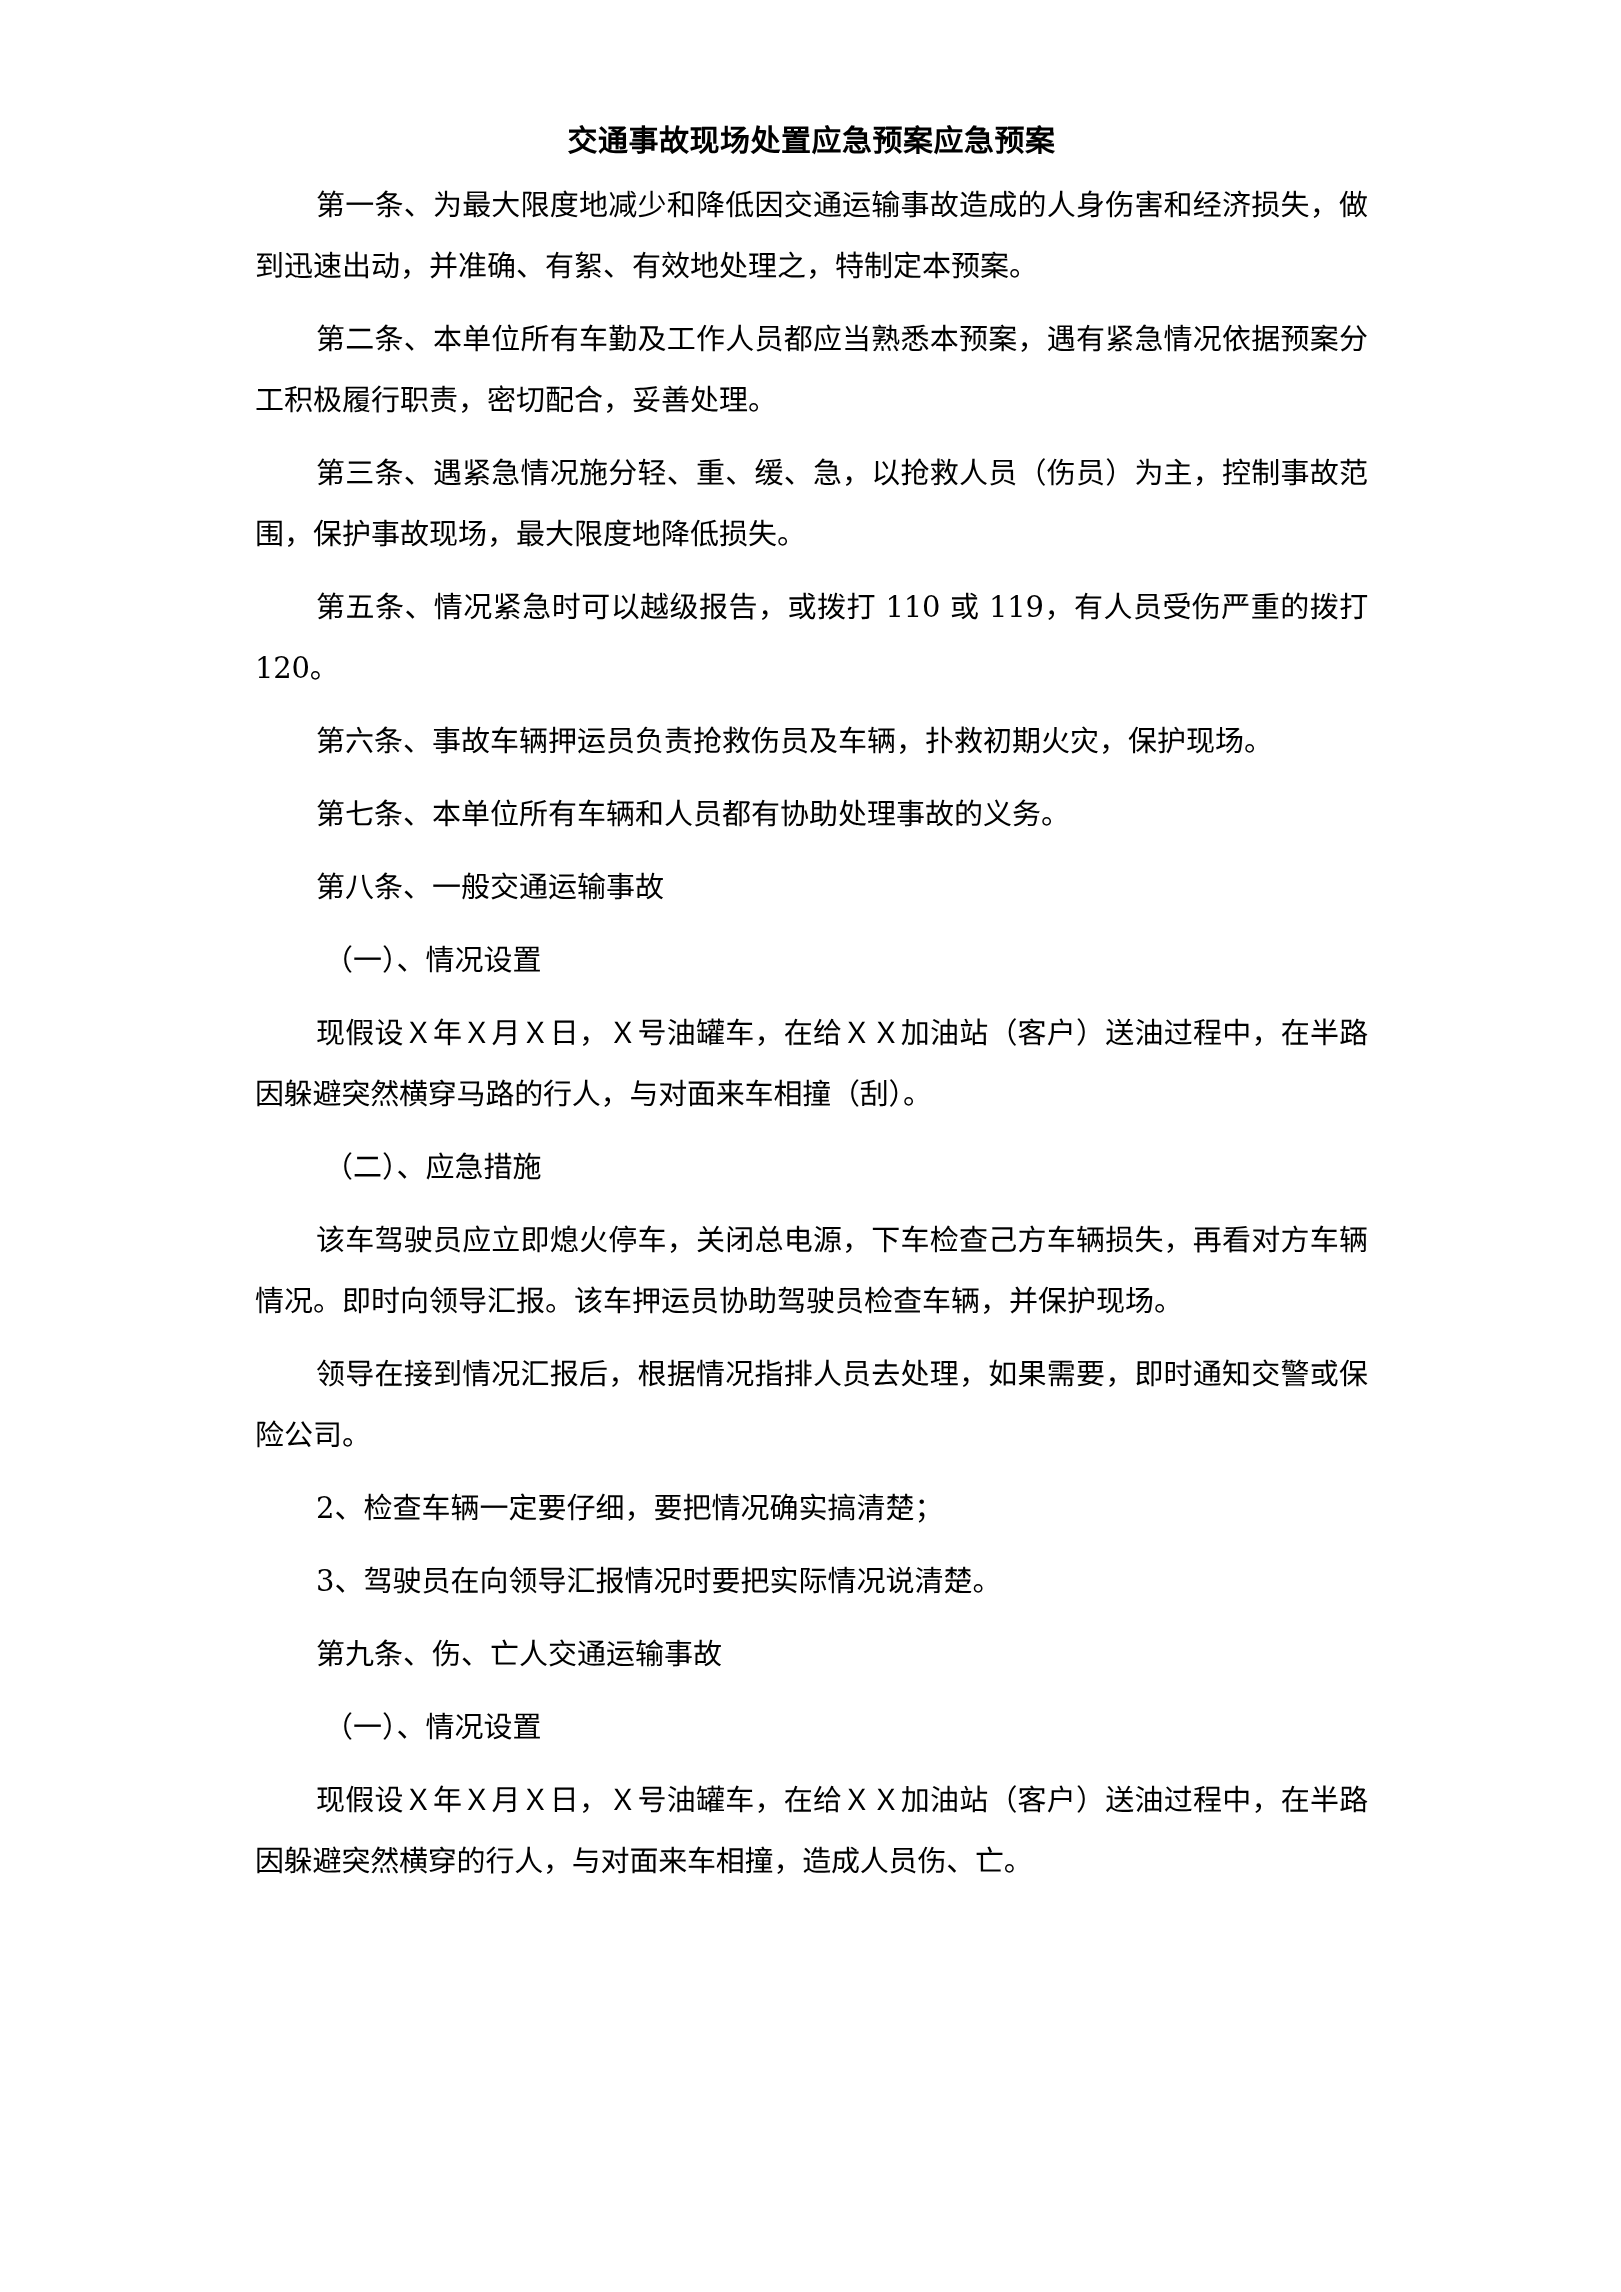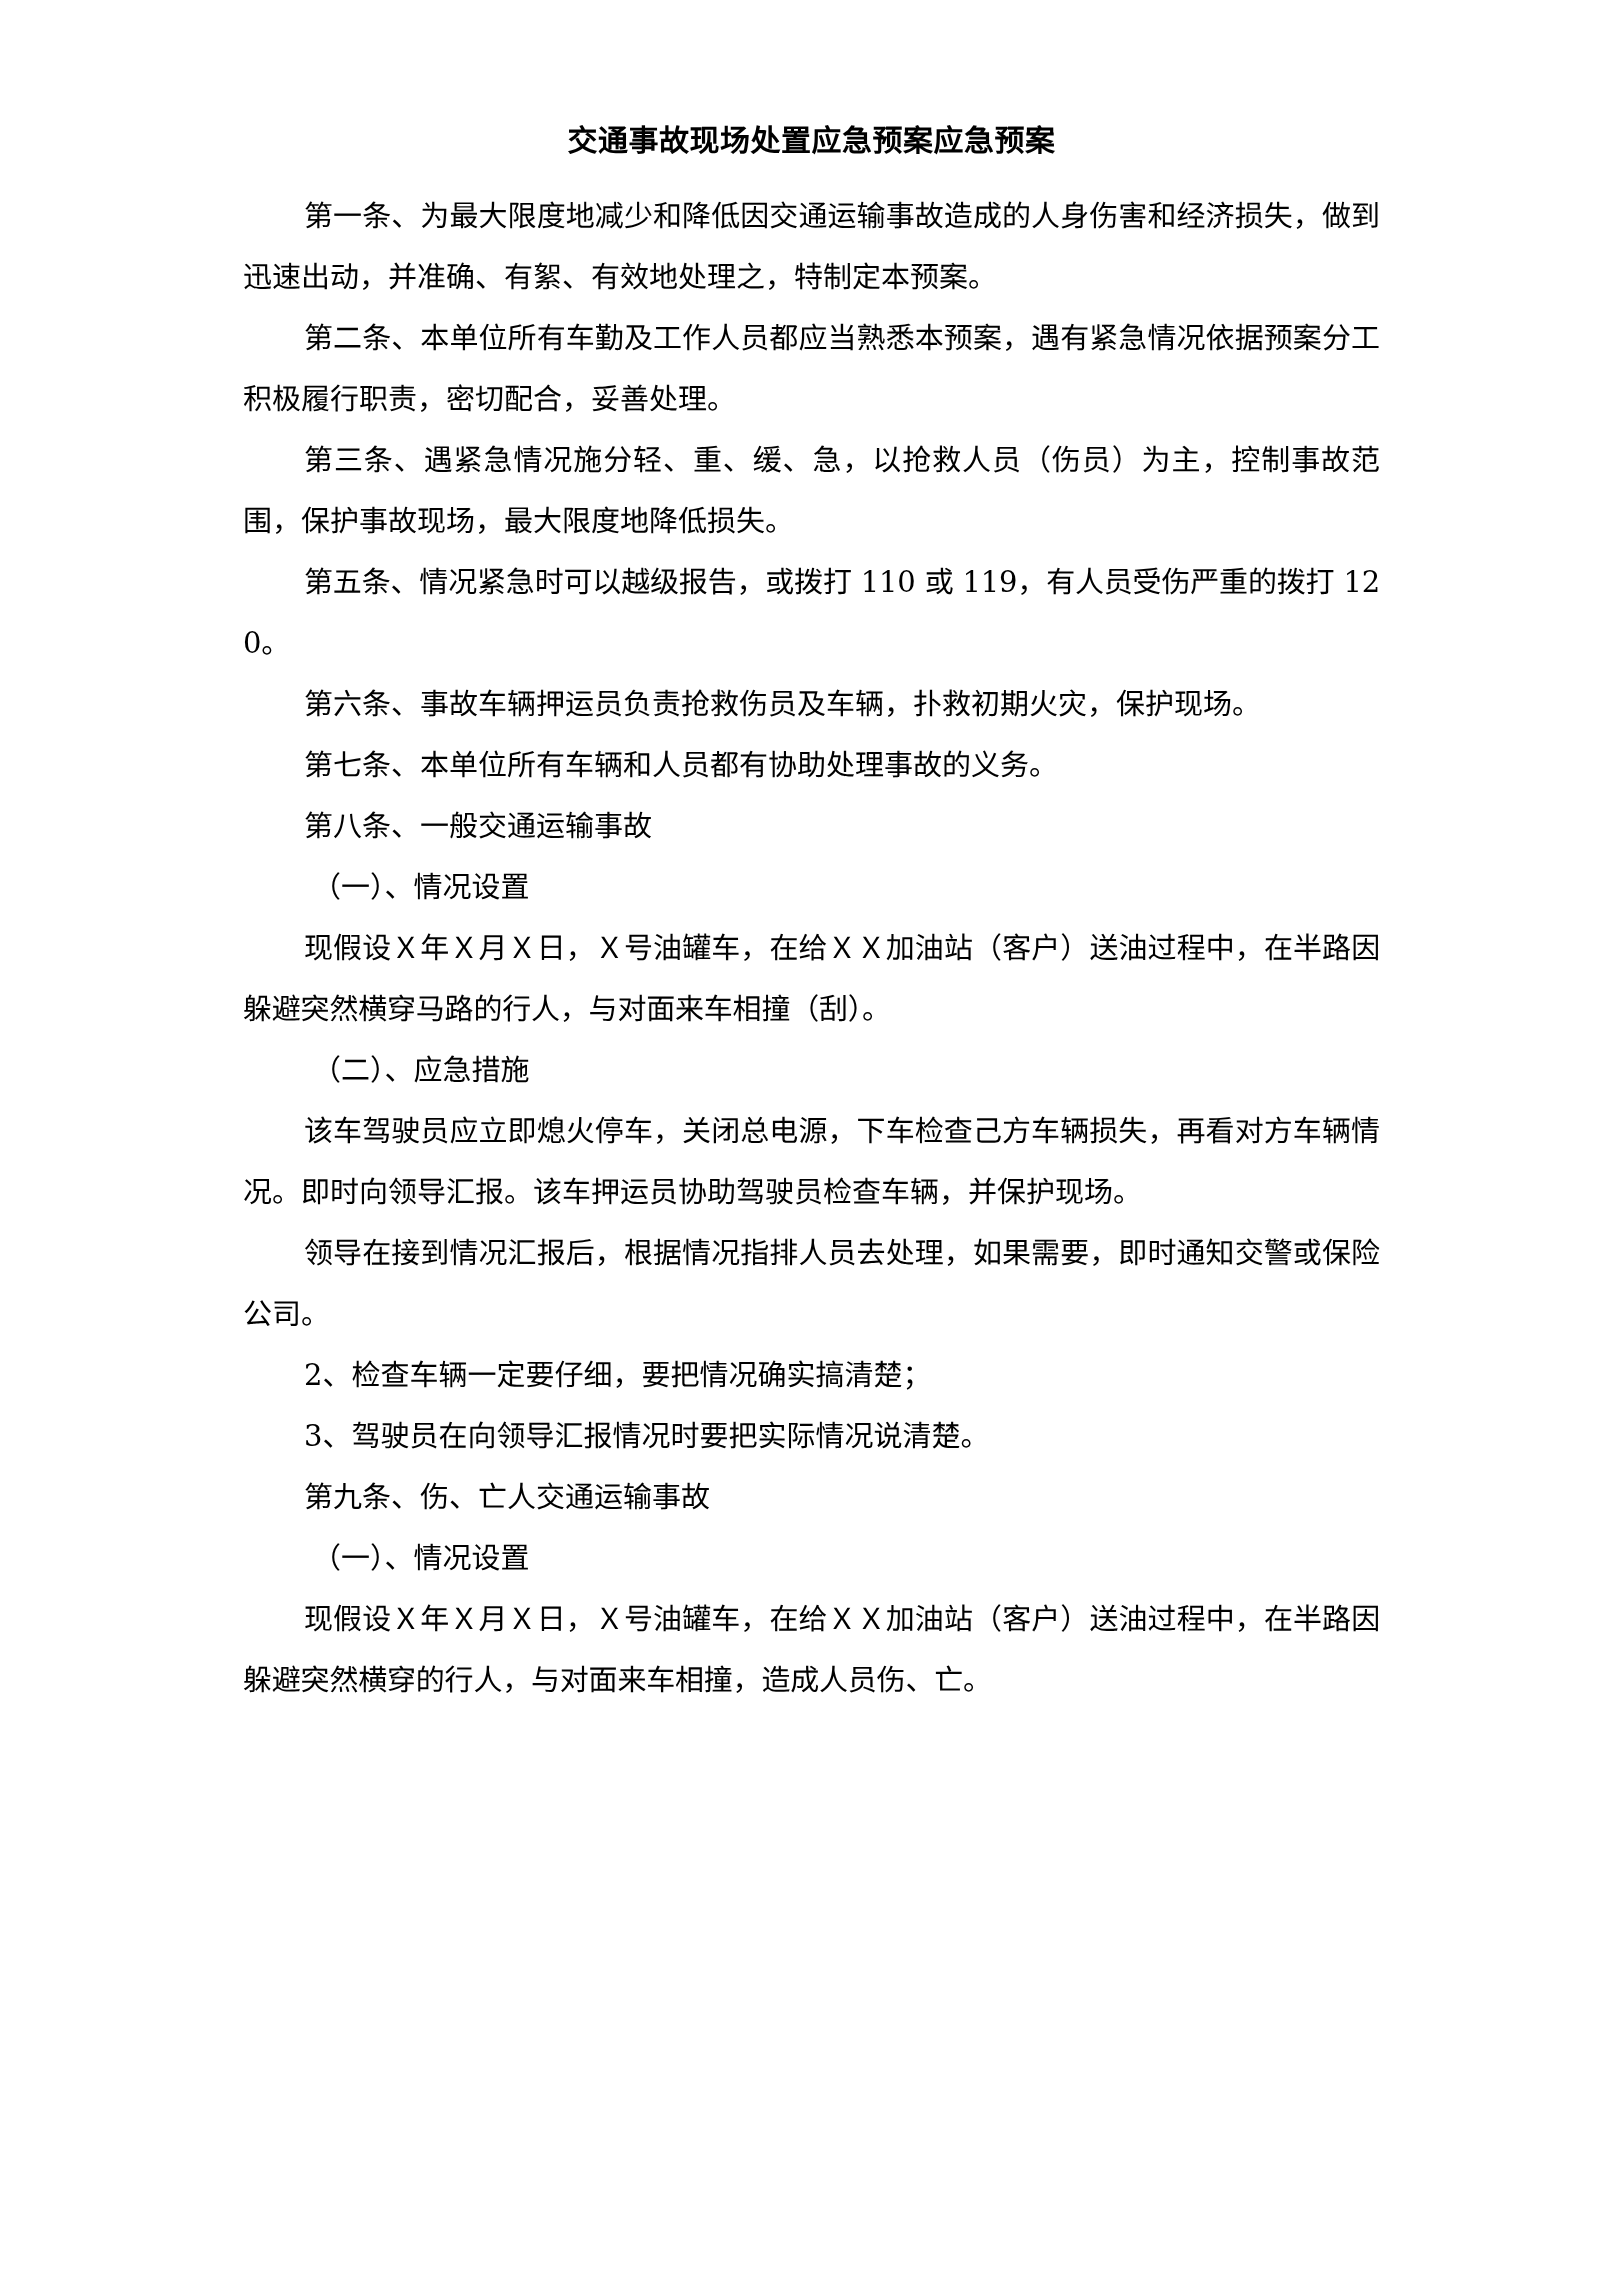--- a/index.html
+++ b/index.html
@@ -26,28 +26,28 @@
     position: absolute;
     left: 243px;
     top: 118px;
     width: 1137px;
   }
   .doc-title {
     font-size: 30px;
     font-weight: bold;
     text-align: center;
     line-height: 1.5;
-    margin: 0 0 23px 0;
+    margin: 0 0 1px 0;
     letter-spacing: 0.5px;
     font-family: "DejaVu Sans", "Liberation Sans", sans-serif;
   }
   p.para {
     font-size: 29px;
     line-height: 61px;
-    margin: 0;
+    margin: 12px;
     text-align: justify;
     text-justify: inter-ideograph;
     word-break: break-all;
     white-space: pre-wrap;
   }
   
   .ind2  { text-indent: 61px; }
   .ind2p { text-indent: 69px; }
   .tight { letter-spacing: -0.2px; }
 </style>

